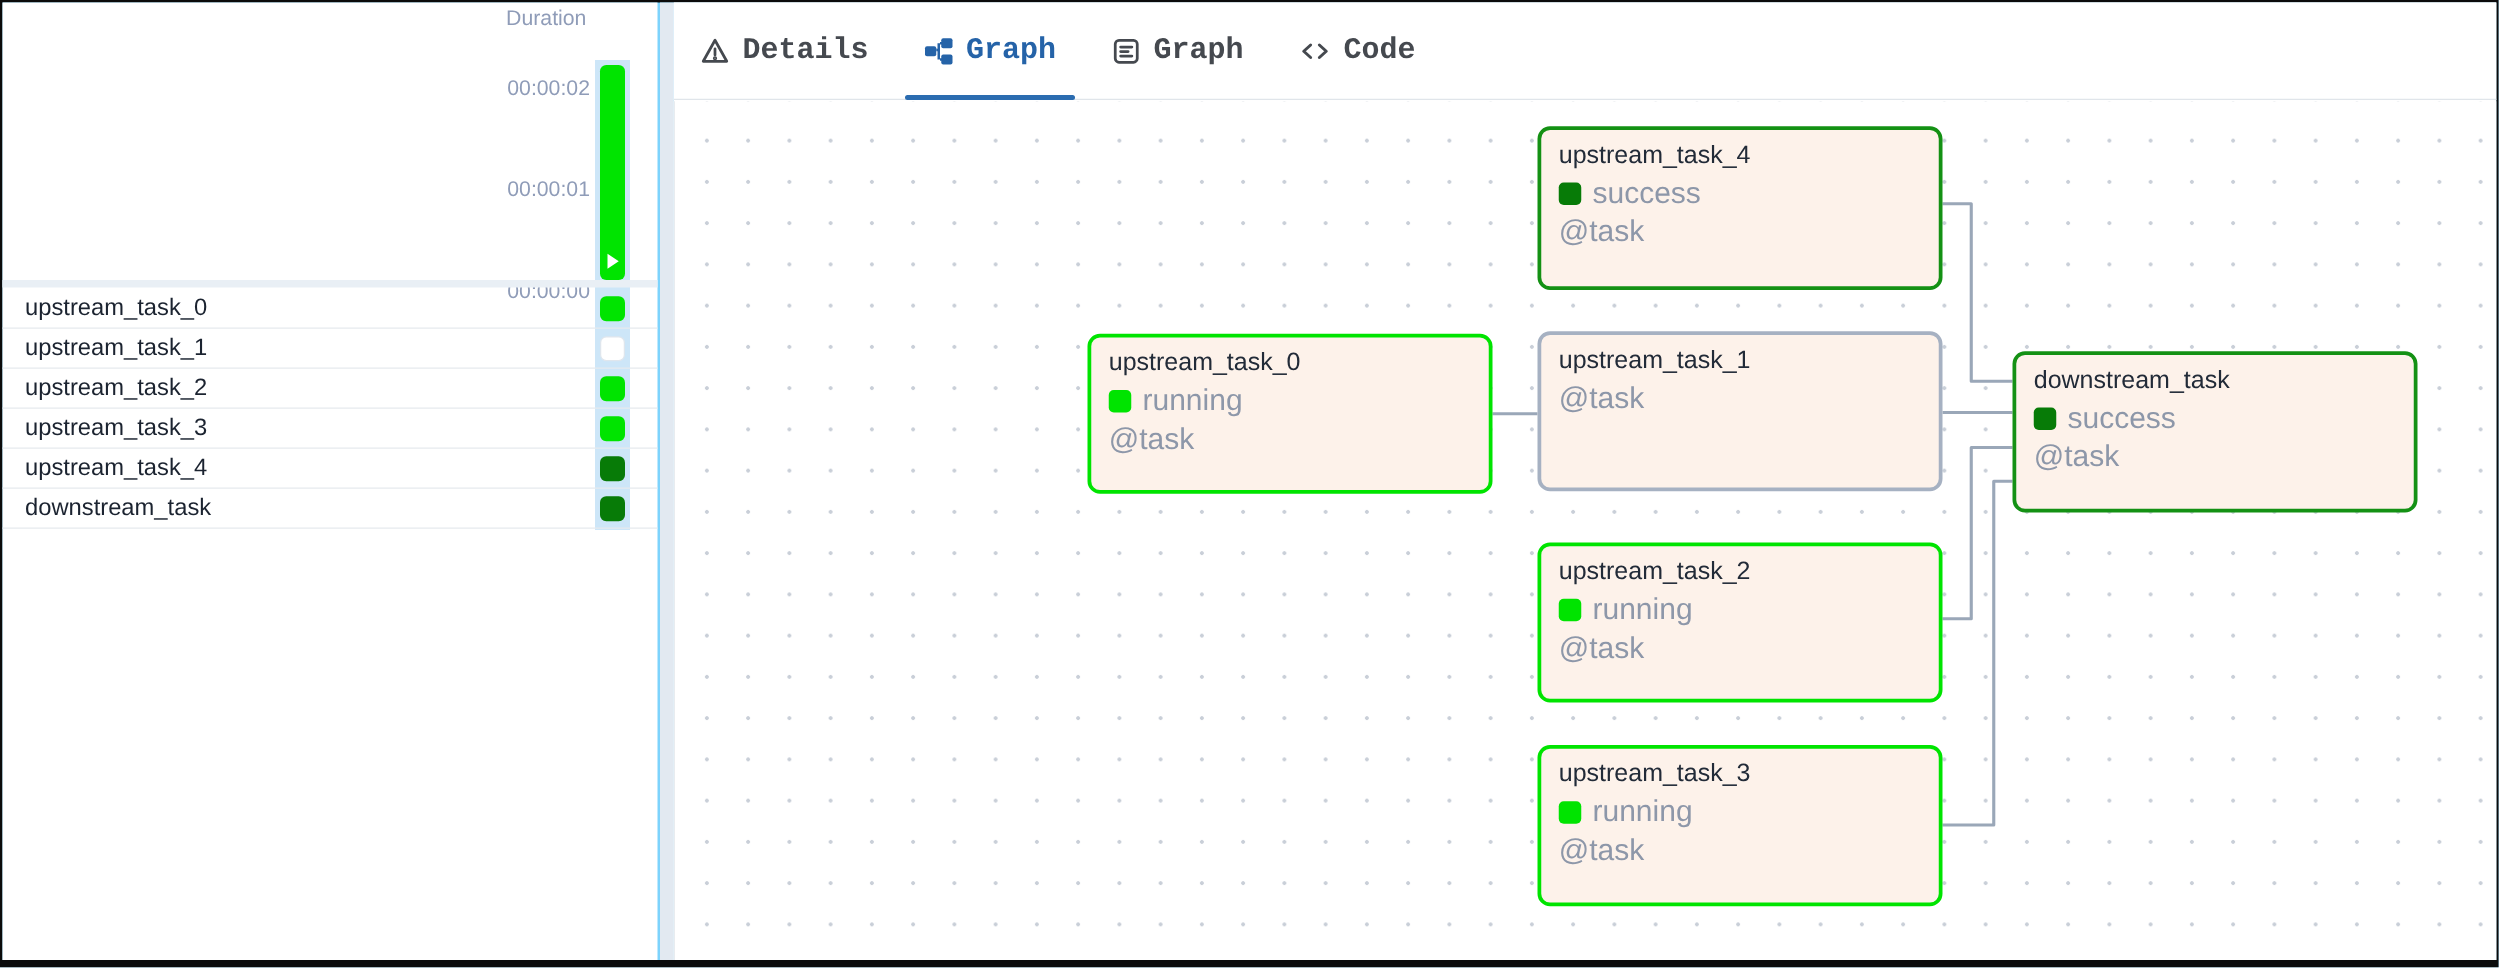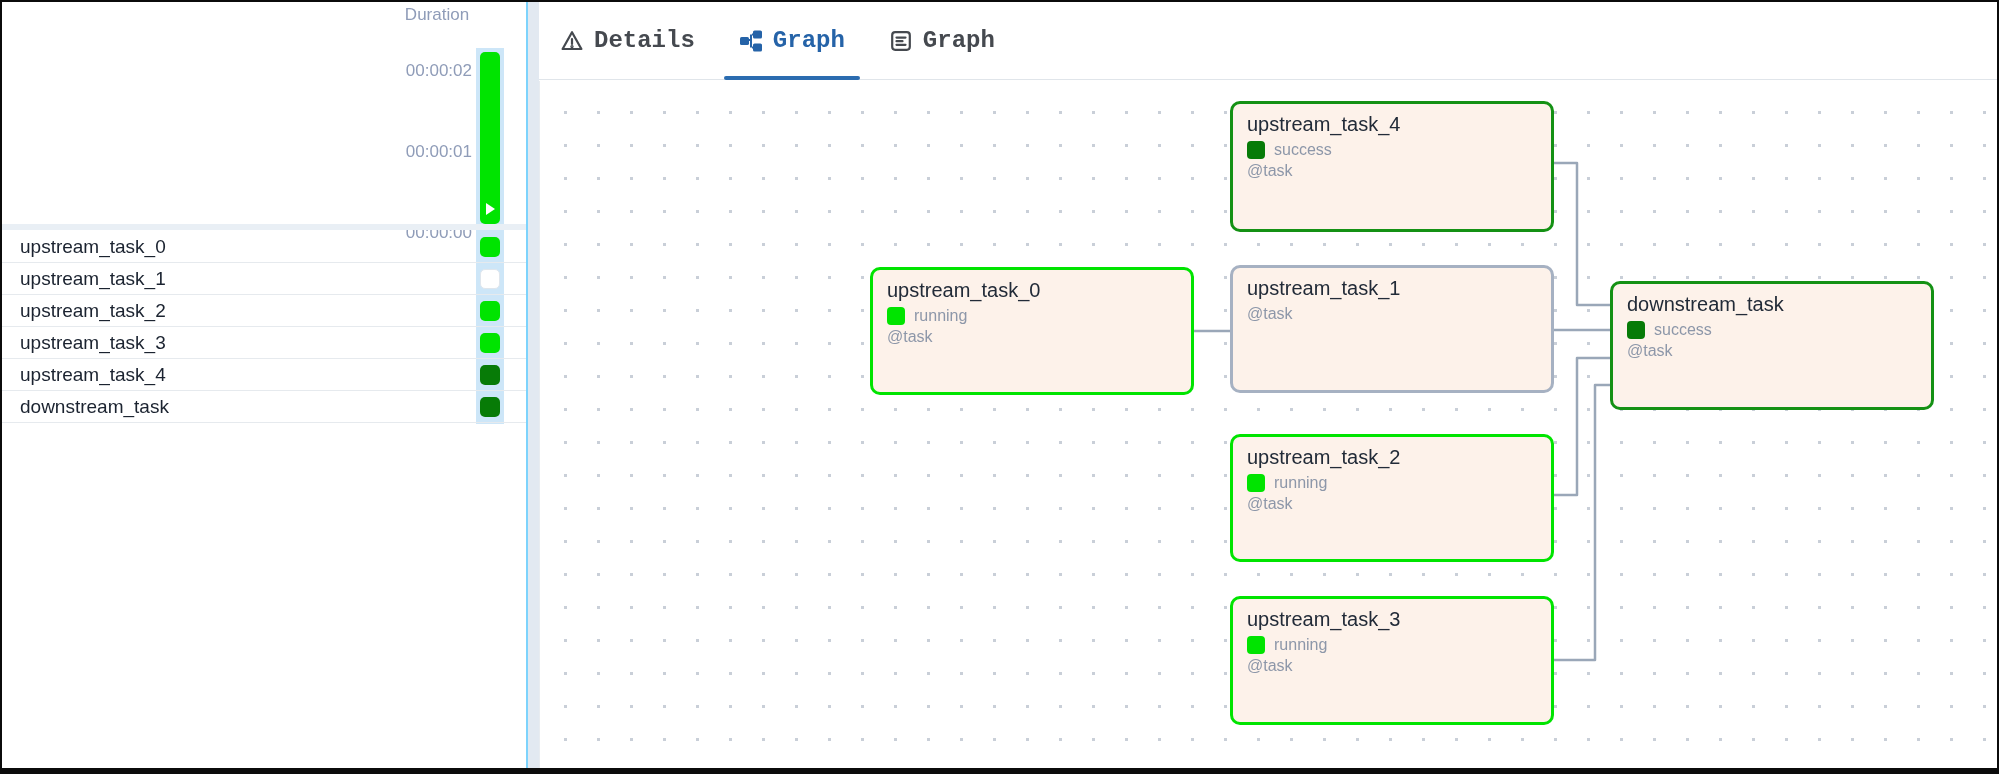--- a/index.html
+++ b/index.html
@@ -45,21 +45,21 @@
             border-left:1px solid #e8ecf0;
             background-image:radial-gradient(#c9cfd8 1.5px, transparent 1.7px);
             background-size:33px 33px; background-position:9px 15px; }
   .edges { position:absolute; left:0; top:0; width:100%; height:100%; }
 
   .node { position:absolute; border-radius:10px; padding:9px 14px;
           background:#fdf2ea; border:3px solid #a6b1c2; }
   .node .node-title { font-size:20px; font-weight:500; color:#222b38; margin-bottom:5px; white-space:nowrap; }
   .node .status-row { display:flex; align-items:center; gap:9px; margin-bottom:3px; }
   .node .status-square { width:18px; height:18px; border-radius:4px; }
-  .node .status-label, .node .decorator { font-size:16px; color:#8d97a9; }
+  .node .status-label, .node .decorator { font-size:24px; color:#8d97a9; }
   .node.state-running { border-color:#00e400; }
   .node.state-success { border-color:#149114; }
   .node.state-none    { border-color:#a6b1c2; }
 </style>
 </head>
 <body>
 
 <div class="frame">
 
   <div class="sidebar">
@@ -128,20 +128,28 @@
         </div>
         <div class="tab">
           <span>
             <svg width="24" height="24" viewBox="0 0 24 24" fill="none" stroke="currentColor" stroke-width="2.2" stroke-linecap="round">
               <rect x="3.2" y="3.2" width="17.6" height="17.6" rx="3"></rect>
               <path d="M7.5 8.6h9M7.5 12.2h6M7.5 15.8h9"></path>
             </svg>
           </span>
           <span>Graph</span>
         </div>
+        <div class="tab">
+          <span>
+            <svg width="26" height="24" viewBox="0 0 26 24" fill="none" stroke="currentColor" stroke-width="2.4" stroke-linecap="round" stroke-linejoin="round">
+              <path d="M9.5 7 4 12l5.5 5M16.5 7 22 12l-5.5 5"></path>
+            </svg>
+          </span>
+          <span>Code</span>
+        </div>
       </div>
     <div class="canvas">
       <svg class="edges" id="edges">
           <polyline points="654,250 690,250" fill="none" stroke="#9aa7b8" stroke-width="2.5" stroke-linejoin="round"></polyline>
           <polyline points="1014,249 1070,249" fill="none" stroke="#9aa7b8" stroke-width="2.5" stroke-linejoin="round"></polyline>
           <polyline points="1014,82 1037,82 1037,224 1070,224" fill="none" stroke="#9aa7b8" stroke-width="2.5" stroke-linejoin="round"></polyline>
           <polyline points="1014,414 1037,414 1037,277 1070,277" fill="none" stroke="#9aa7b8" stroke-width="2.5" stroke-linejoin="round"></polyline>
           <polyline points="1014,579 1055,579 1055,304 1070,304" fill="none" stroke="#9aa7b8" stroke-width="2.5" stroke-linejoin="round"></polyline>
         </svg>
       <div id="nodes">

